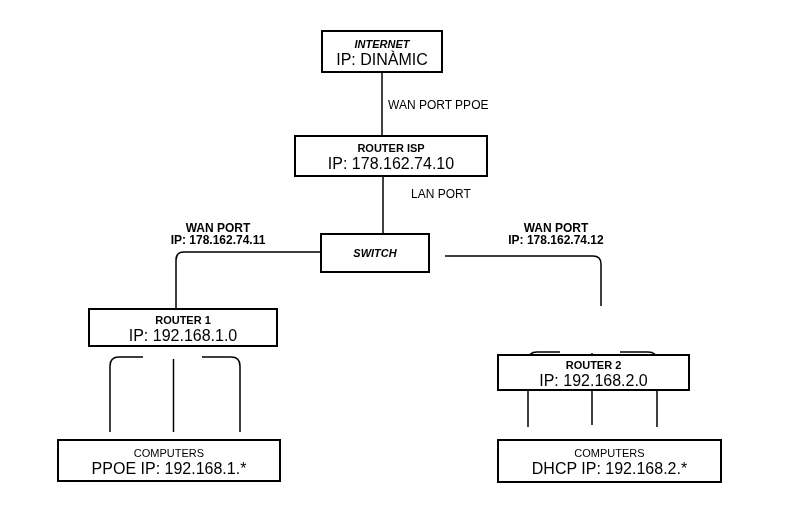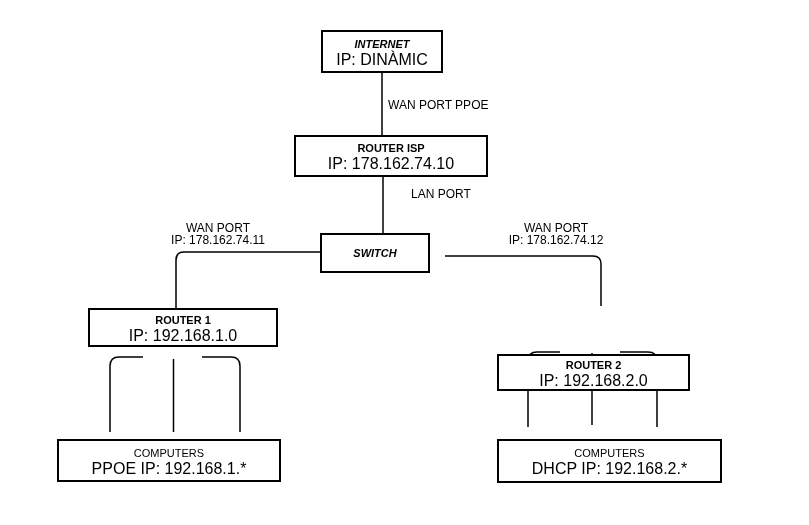--- a/index.html
+++ b/index.html
@@ -63,20 +63,21 @@
     font-size: 12px;
     line-height: 12px;
     white-space: nowrap;
   }
   .edge-label.block {
     text-align: center;
     white-space: normal;
   }
   .edge-label.block div {
     white-space: nowrap;
+    font-weight: bold;
   }
 </style>
 </head>
 <body>
 
 <div class="canvas" style="--bg: #ffffff; --line: #000000; --fg: #000000;">
 
   <svg class="wires" viewBox="0 0 809 525" xmlns="http://www.w3.org/2000/svg">
 
     <path d="M382 73 V135"></path>

